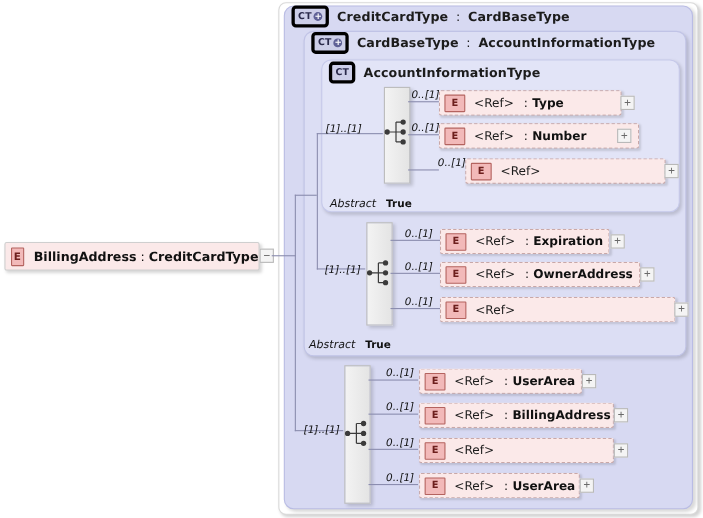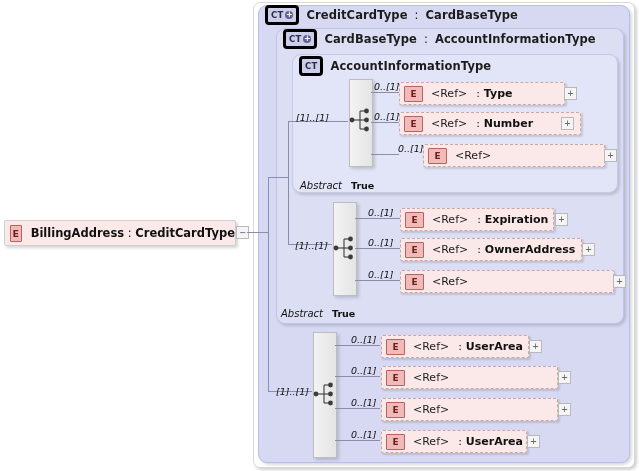--- a/index.html
+++ b/index.html
@@ -247,20 +247,21 @@
     <span class="ebadge">E</span>
     <span class="eref">&lt;Ref&gt;</span>
     <span class="ename"><span class="colon">:</span>&nbsp;<span>UserArea</span></span>
   </div>
   <div class="card" style="left:351px;top:334px;">0..[1]</div>
   <div class="expander" style="left:529px;top:340px;">+</div>
 
   <div class="elembox" style="left:381px;top:366px;width:175px;height:21px;">
     <span class="ebadge">E</span>
     <span class="eref">&lt;Ref&gt;</span>
+    <span class="ename"><span class="colon">:</span>&nbsp;<span>BillingAddress</span></span>
   </div>
   <div class="card" style="left:351px;top:365px;">0..[1]</div>
   <div class="expander" style="left:558px;top:371px;">+</div>
 
   <div class="elembox" style="left:381px;top:398px;width:175px;height:21px;">
     <span class="ebadge">E</span>
     <span class="eref">&lt;Ref&gt;</span>
   </div>
   <div class="card" style="left:351px;top:397px;">0..[1]</div>
   <div class="expander" style="left:558px;top:403px;">+</div>

